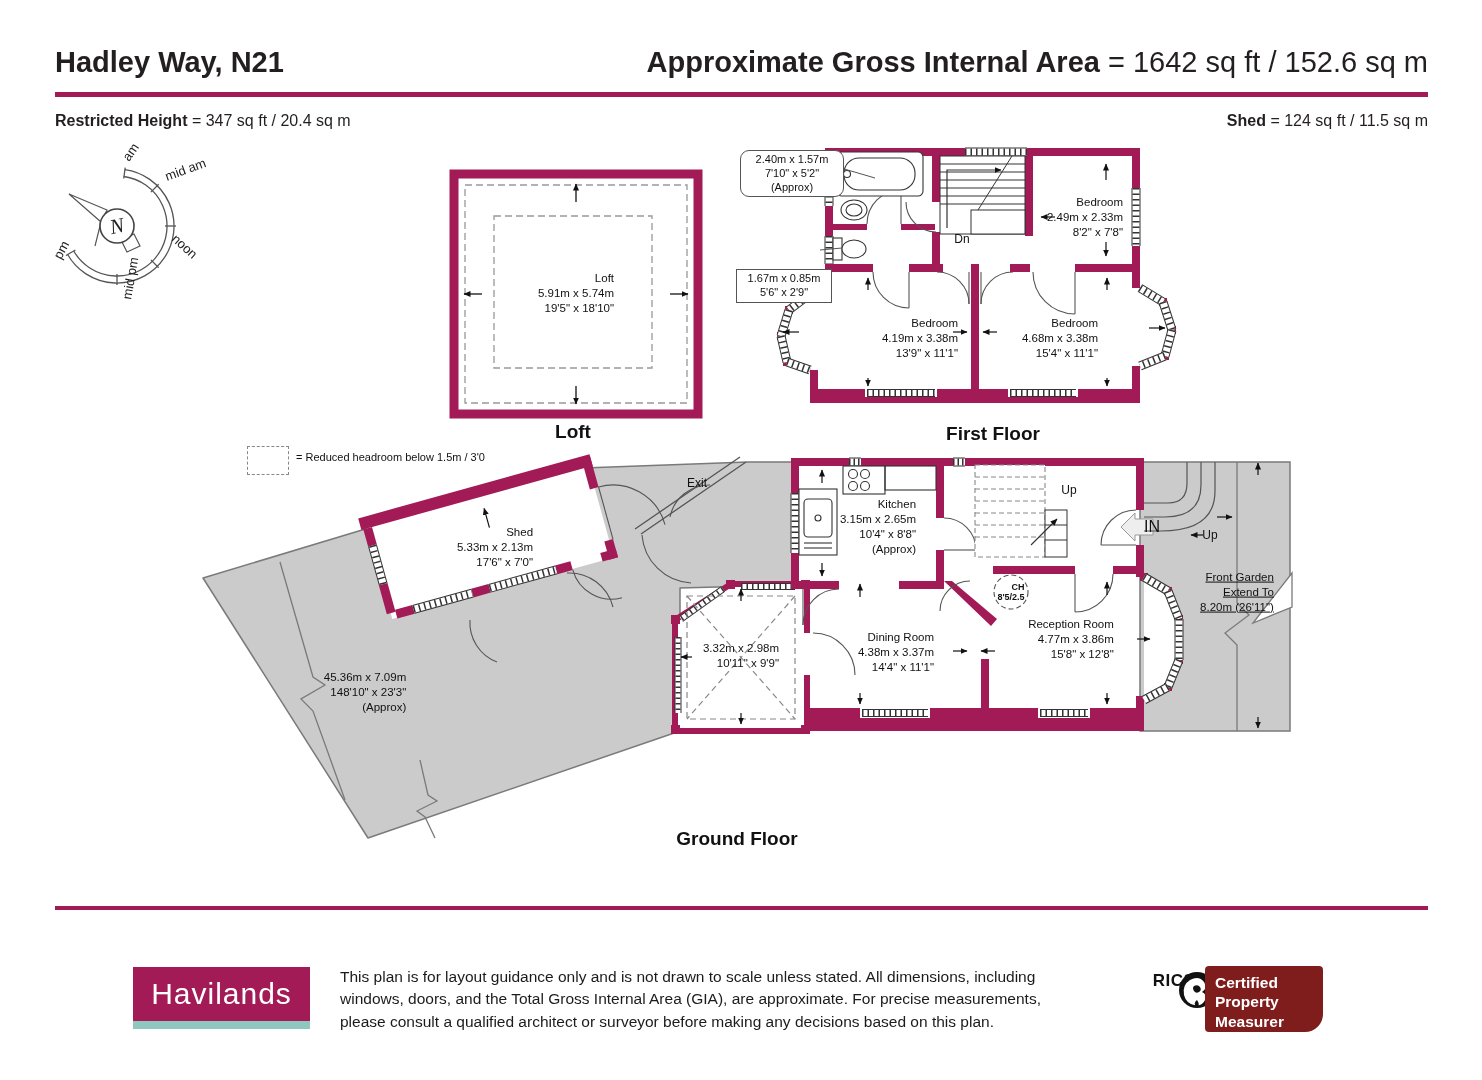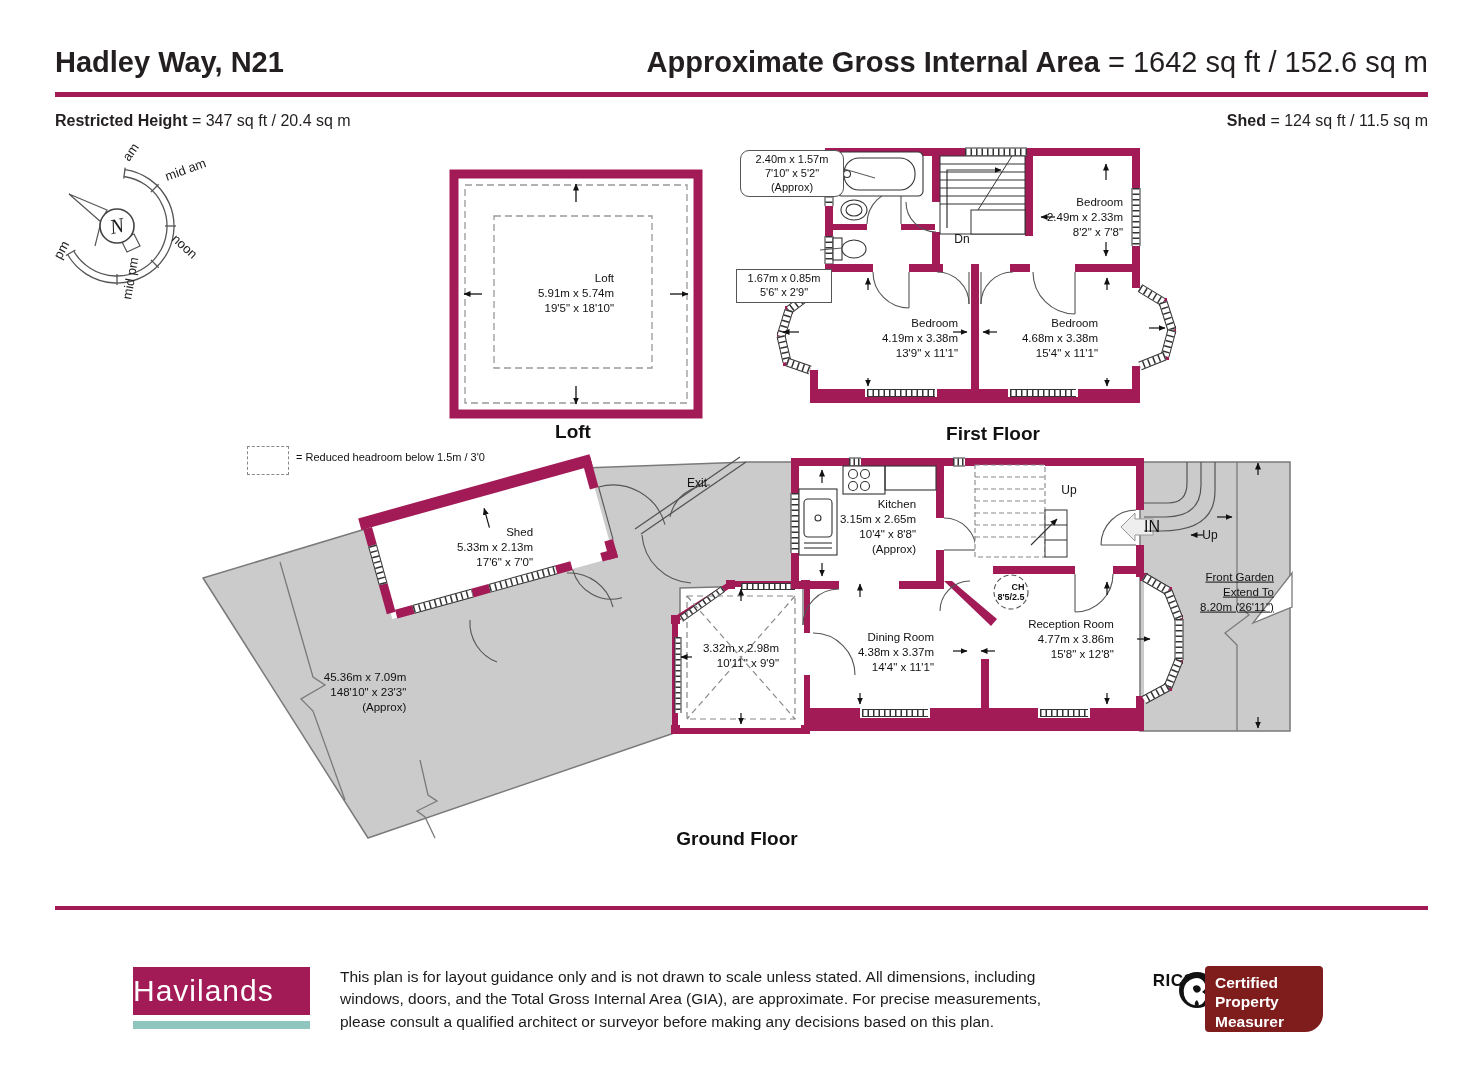--- a/index.html
+++ b/index.html
@@ -23,22 +23,22 @@
                font-weight:bold;color:#111;white-space:nowrap;}
   .callout{position:absolute;background:#fff;border:1px solid #555;padding:2px 5px;
            font-size:11px;line-height:1.25;text-align:center;white-space:pre-line;color:#111;}
   .tiny{font-size:9px;line-height:1.15;}
   .small-label{position:absolute;transform:translate(-50%,-50%);font-size:12px;color:#111;white-space:nowrap;}
   
   .legend-box{position:absolute;left:247px;top:446px;width:40px;height:27px;
               border:1.5px dashed #888;background:#fff;}
   .legend-text{position:absolute;left:296px;top:451px;font-size:11px;color:#111;}
   
-  .brand-box{position:absolute;left:133px;top:967px;width:177px;height:48px;background:#A21A56;
-             display:flex;align-items:center;}
+  .brand-box{position:absolute;left:133px;top:967px;width:177px;height:54px;background:#A21A56;
+             display:flex;align-items:center;justify-content:center;}
   .brand-box span{color:#fff;font-size:30px;letter-spacing:1px;}
   .brand-bar{position:absolute;left:133px;top:1021px;width:177px;height:8px;background:#8FC6BD;}
   .disclaimer{position:absolute;left:340px;top:966px;width:745px;font-size:15.5px;
               line-height:1.45;text-align:left;color:#1b1b1b;}
   .rics-wrap{position:absolute;left:1146px;top:970px;width:56px;text-align:center;}
   .rics-text{font-weight:bold;font-size:17px;color:#111;letter-spacing:.5px;margin-top:1px;}
   .badge{position:absolute;left:1205px;top:966px;width:118px;height:66px;background:#7f1d1d;
          border-radius:4px 4px 18px 4px;color:#fff;font-weight:bold;font-size:15.5px;
          line-height:1.25;padding:7px 0 0 10px;box-sizing:border-box;white-space:pre-line;}
   svg{position:absolute;overflow:visible;}

